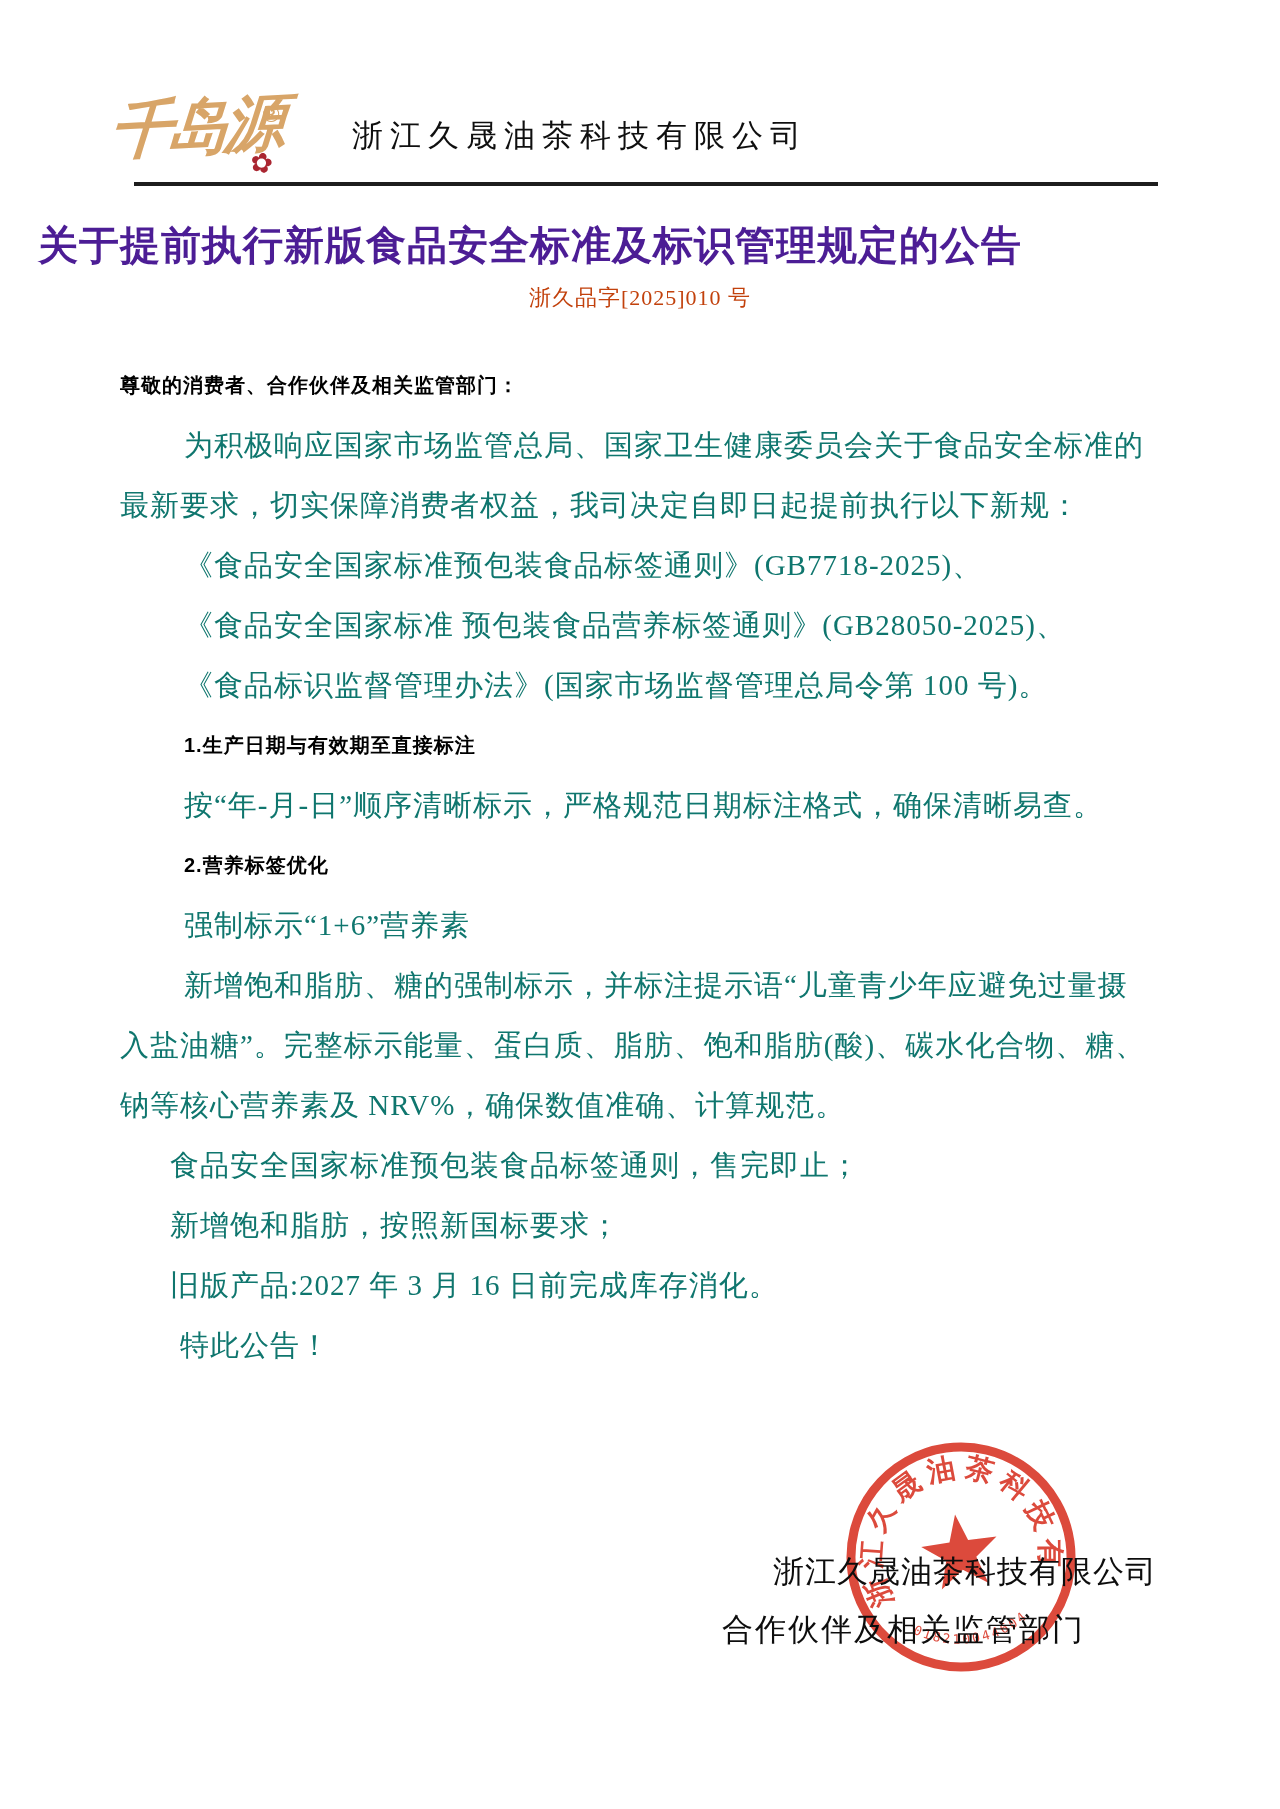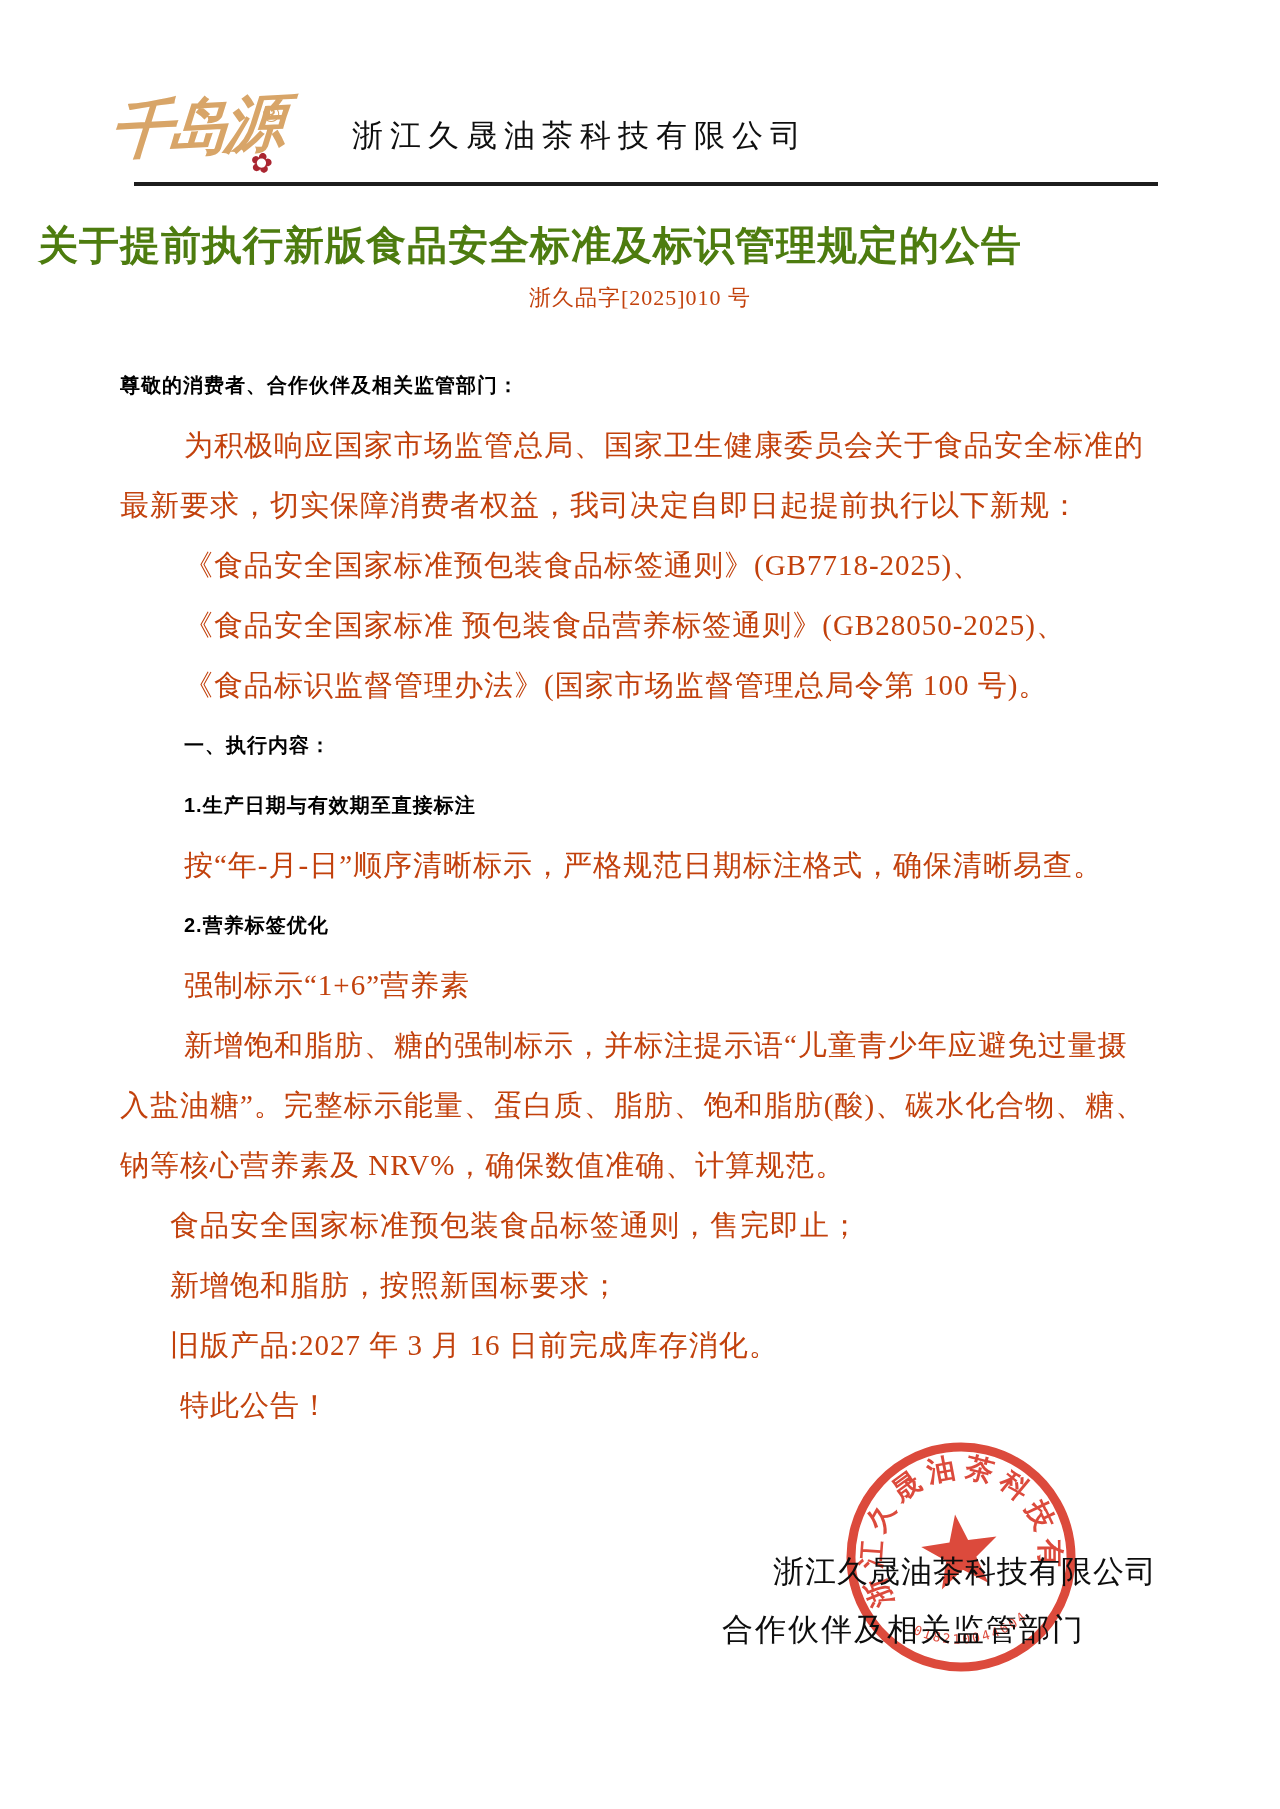--- a/index.html
+++ b/index.html
@@ -39,37 +39,37 @@
   .header-rule{
     position:absolute;left:134px;top:182px;
     width:1024px;height:4px;background:#1d1d1d;
   }
   
   .doc-title{
     position:absolute;left:0;top:217px;width:1060px;
     text-align:center;
     font-family:"Liberation Sans","DejaVu Sans",sans-serif;
     font-weight:700;font-size:40px;line-height:56px;
-    letter-spacing:1px;color:#4d7c0f;
+    letter-spacing:1px;color:#4c1d95;
     white-space:nowrap;
   }
   .doc-number{
     position:absolute;left:0;top:281px;width:1280px;
     text-align:center;font-size:22px;line-height:34px;
     letter-spacing:1px;color:#c2410c;
   }
   
   .body-block{
     position:absolute;left:120px;top:355px;width:1045px;
   }
   .ln{
     height:60px;line-height:60px;
     font-size:29px;letter-spacing:1px;
     white-space:nowrap;overflow:visible;
-    color:#c2410c;
+    color:#0f766e;
   }
   .ln.b{
     font-family:"Liberation Sans","DejaVu Sans",sans-serif;
     font-weight:700;font-size:20px;letter-spacing:1px;color:#000;
   }
   .ind64{padding-left:64px;}
   .ind52{padding-left:50px;}
   .ind60{padding-left:60px;}
   
   .sig-company{
@@ -107,21 +107,20 @@
   <div class="doc-title">关于提前执行新版食品安全标准及标识管理规定的公告</div>
   <div class="doc-number">浙久品字[2025]010 号</div>
 
   <div class="body-block">
     <div class="ln b">尊敬的消费者、合作伙伴及相关监管部门：</div>
     <div class="ln ind64">为积极响应国家市场监管总局、国家卫生健康委员会关于食品安全标准的</div>
     <div class="ln">最新要求，切实保障消费者权益，我司决定自即日起提前执行以下新规：</div>
     <div class="ln ind64">《食品安全国家标准预包装食品标签通则》(GB7718-2025)、</div>
     <div class="ln ind64">《食品安全国家标准 预包装食品营养标签通则》(GB28050-2025)、</div>
     <div class="ln ind64">《食品标识监督管理办法》(国家市场监督管理总局令第 100 号)。</div>
-    <div class="ln b ind64">一、执行内容：</div>
     <div class="ln b ind64">1.生产日期与有效期至直接标注</div>
     <div class="ln ind64">按“年-月-日”顺序清晰标示，严格规范日期标注格式，确保清晰易查。</div>
     <div class="ln b ind64">2.营养标签优化</div>
     <div class="ln ind64">强制标示“1+6”营养素</div>
     <div class="ln ind64">新增饱和脂肪、糖的强制标示，并标注提示语“儿童青少年应避免过量摄</div>
     <div class="ln">入盐油糖”。完整标示能量、蛋白质、脂肪、饱和脂肪(酸)、碳水化合物、糖、</div>
     <div class="ln">钠等核心营养素及 NRV%，确保数值准确、计算规范。</div>
     <div class="ln ind52">食品安全国家标准预包装食品标签通则，售完即止；</div>
     <div class="ln ind52">新增饱和脂肪，按照新国标要求；</div>
     <div class="ln ind52">旧版产品:2027 年 3 月 16 日前完成库存消化。</div>

